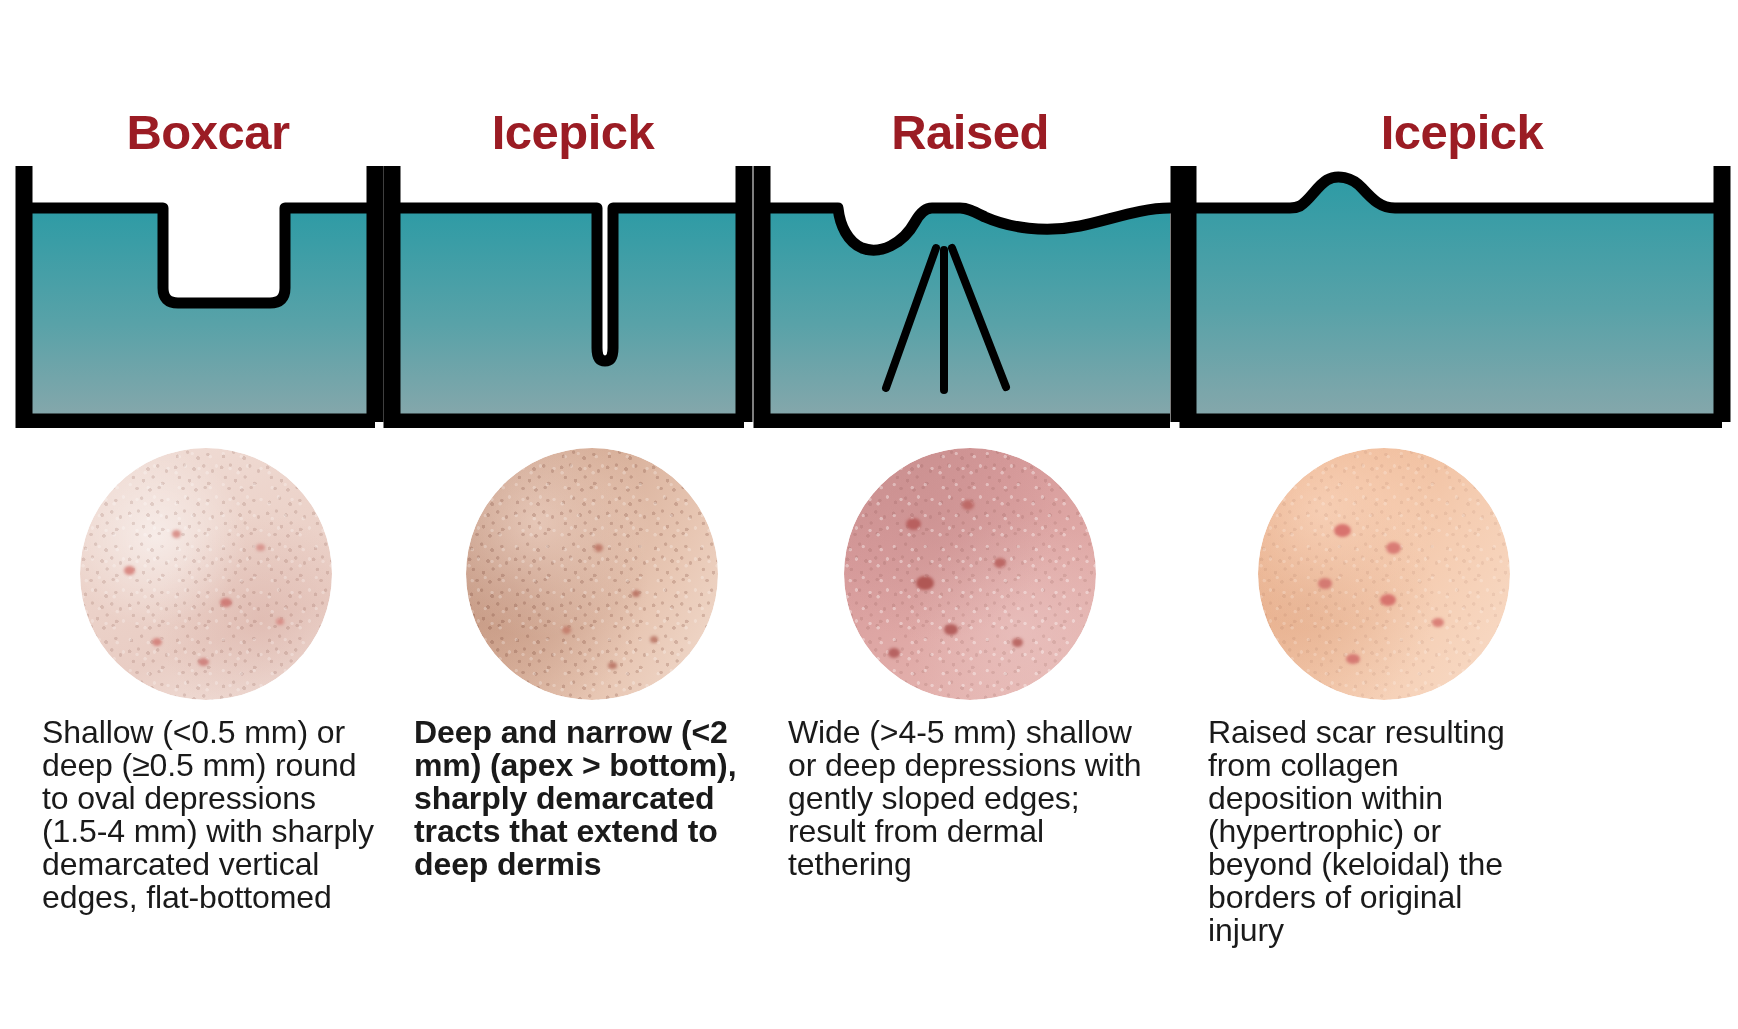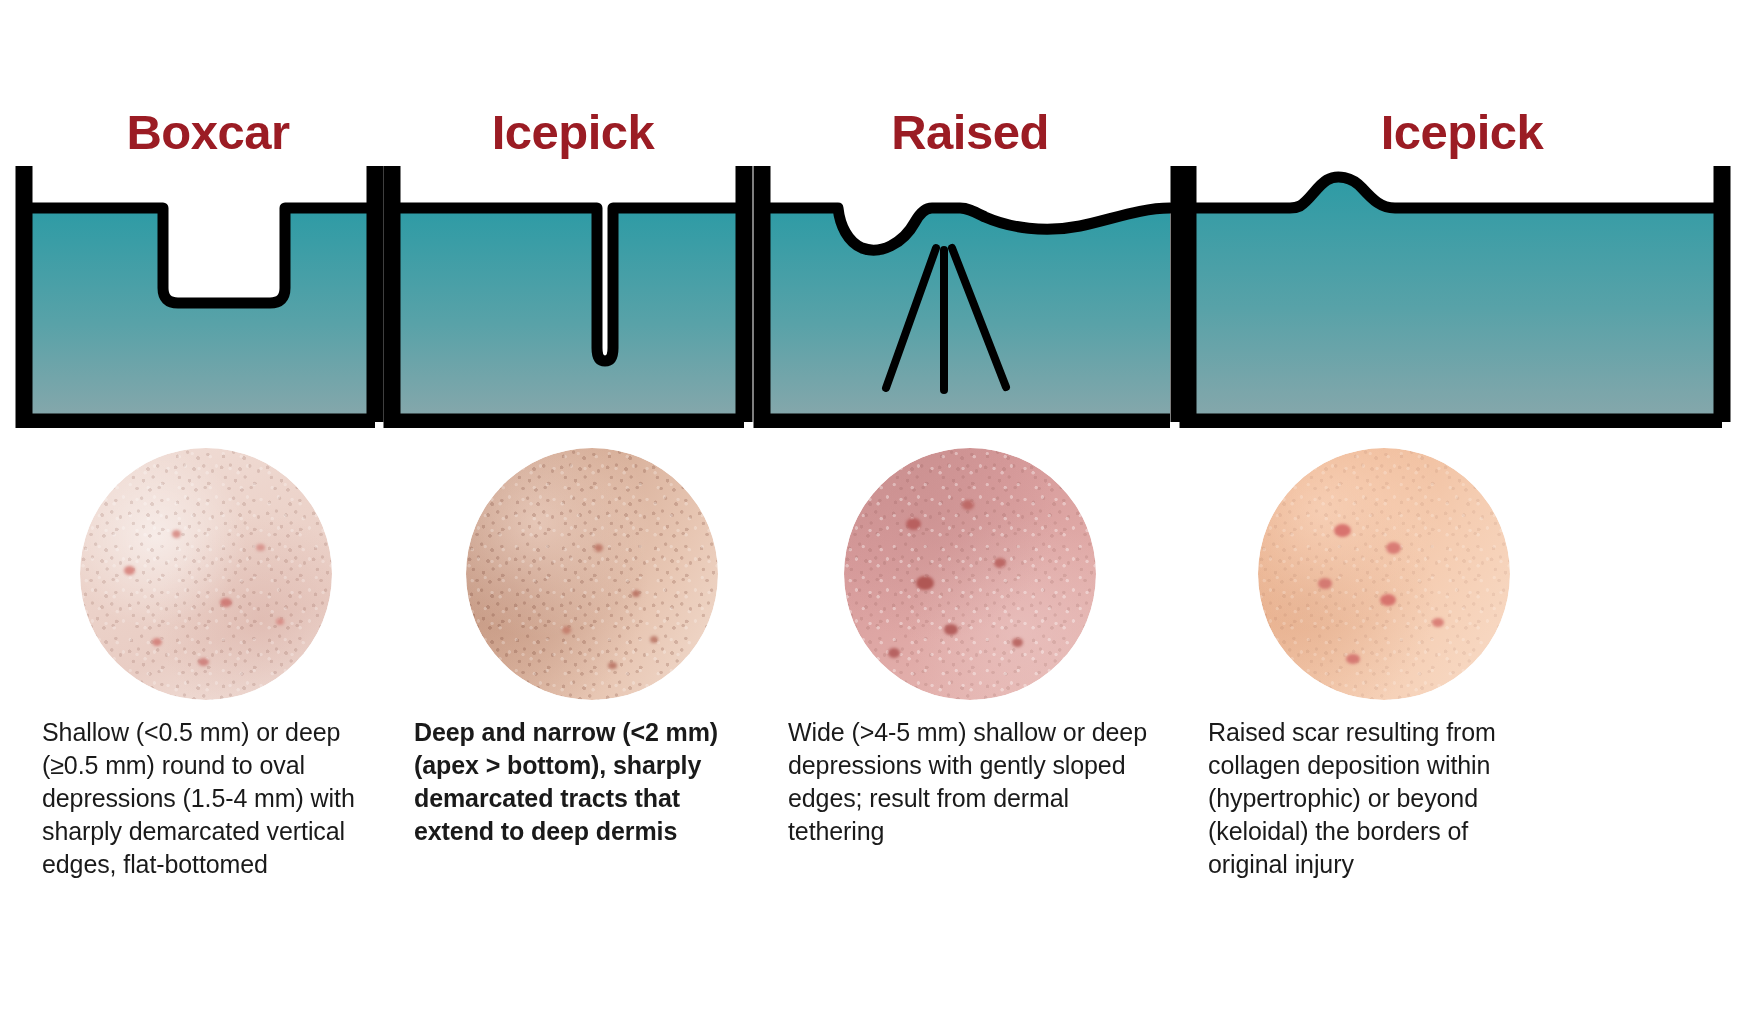--- a/index.html
+++ b/index.html
@@ -154,21 +154,21 @@
   #captions {
     position: absolute;
     left: 0;
     top: 716px;
     width: 1738px;
   }
   .caption {
     position: absolute;
     top: 0;
     color: #1a1a1a;
-    font-size: 25px;
+    font-size: 32px;
     line-height: 33px;
     font-family: "Liberation Sans", sans-serif;
     letter-spacing: -0.1px;
   }
 </style>
 </head>
 <body>
 
 <div id="titles">
   <div class="title" style="left:12px; width:392px;">

